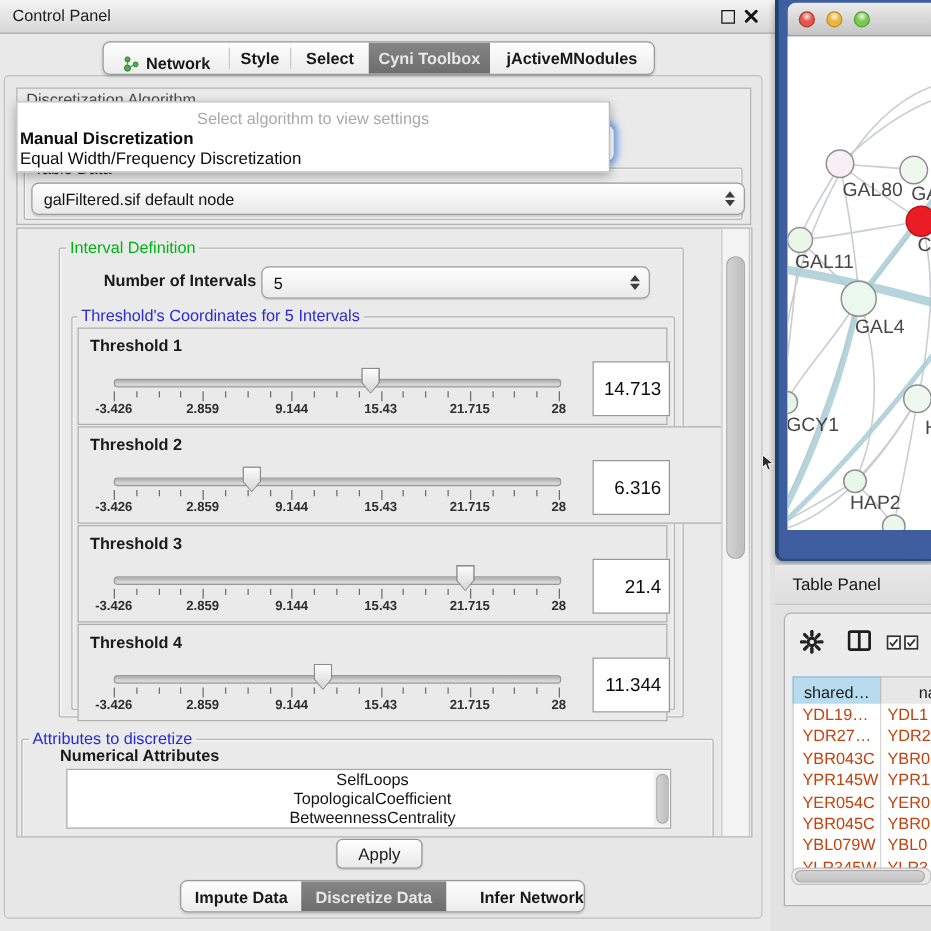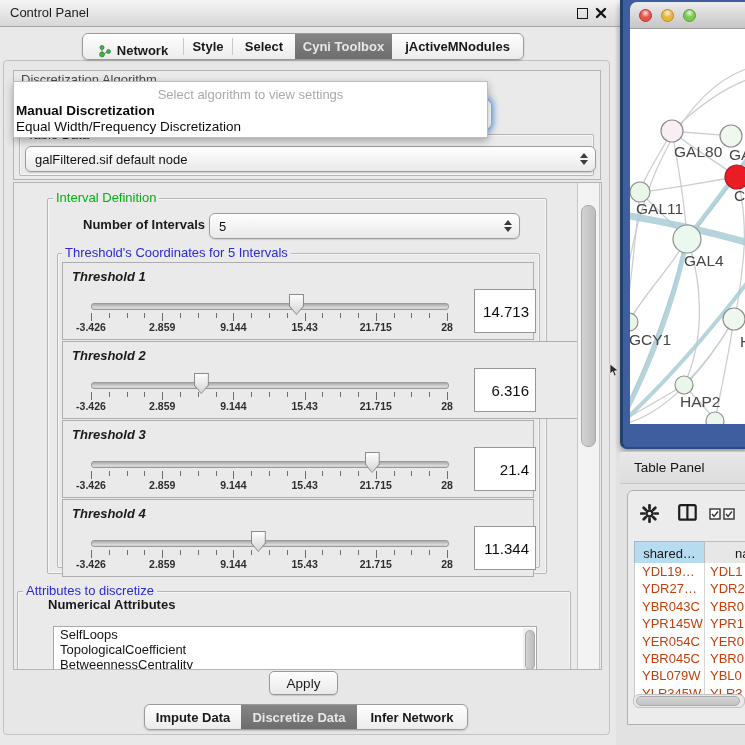--- a/index.html
+++ b/index.html
@@ -51,21 +51,21 @@
   #popup .opt1{position:absolute;top:21px;left:2px;font-weight:700;font-size:13.5px;color:#0c0c0c;}
   #popup .opt2{position:absolute;top:37px;left:2px;font-size:13.5px;color:#0c0c0c;}
 
   #content-panel{left:13px;top:182px;width:587px;height:486px;overflow:hidden;}
 
   .vtrack{position:absolute;background:#f3f3f3;border-left:1px solid #c6c6c6;border-right:1px solid #c6c6c6;}
   .vthumb{position:absolute;background:linear-gradient(90deg,#d3d3d3,#bdbdbd);
     border:1px solid #a9a9a9;border-radius:7px;}
 
   .trow{position:absolute;background:#eaeaea;border:1px solid #aeaeae;}
-  .trow .ttl{position:absolute;left:9px;top:6px;font-weight:700;font-size:13px;font-style:italic;}
+  .trow .ttl{position:absolute;left:9px;top:6px;font-weight:700;font-size:13px;}
   .track{position:absolute;left:28px;top:40px;width:356px;height:5px;border:1px solid #9a9a9a;
     border-radius:3px;background:linear-gradient(#a9a9a9,#d8d8d8 70%,#cfcfcf);}
   .thumbO{position:absolute;width:15px;height:21px;top:31px;
     clip-path:polygon(0 0,100% 0,100% 58%,50% 100%,0 58%);background:#8b8b8b;}
   .thumbI{position:absolute;left:1px;top:1px;width:13px;height:19px;
     clip-path:polygon(0 0,100% 0,100% 58%,50% 100%,0 58%);background:linear-gradient(#fdfdfd,#d5d5d5);}
   .tick{position:absolute;width:1px;background:#6e6e6e;}
   .ticklab{position:absolute;transform:translateX(-50%);font-size:10.5px;font-weight:700;color:#2e2e2e;text-align:right;}
   .valbox{position:absolute;left:411px;top:26px;width:54px;height:42px;background:#fff;
     border:1px solid #979797;font-size:15px;display:flex;align-items:center;justify-content:flex-end;
@@ -327,21 +327,21 @@
           <div class="thumbO" style="left: 187.818px;">
             <div class="thumbI"></div>
           </div>
           <div class="valbox">11.344</div>
         </div>
       </div>
 
     <div class="abs group" style="left:3px;top:408px;width:552px;height:140px;"></div>
     <div class="abs gtitle blue" style="left:9px;top:401px;">Attributes to discretize</div>
     <div class="abs" style="left:34px;top:414px;font-weight:700;">Numerical Attributes</div>
-    <div class="abs" id="attr-list" style="left:39px;top:443px;">
+    <div class="abs" id="attr-list" style="left:39px;top:432px;text-align:center;">
       <div id="attr-items">
           <div class="it">SelfLoops</div>
           <div class="it">TopologicalCoefficient</div>
           <div class="it">BetweennessCentrality</div>
         </div>
       <div class="vtrack" style="right:1px;top:1px;width:12px;height:44px;border:none;background:#f0f0f0;">
         <div class="vthumb" style="left:1.5px;top:2px;width:8px;height:38px;"></div>
       </div>
     </div>
 
@@ -354,21 +354,21 @@
     <span>Apply</span>
   </div>
 
   <div class="seg" id="bottom-tabs">
     <div class="item" style="width:96px;">
       <span>Impute Data</span>
     </div>
     <div class="item sel" style="width:116px;">
       <span>Discretize Data</span>
     </div>
-    <div class="item" style="width:110px;">
+    <div class="item" style="width:110px;justify-content:flex-end;">
       <span>Infer Network</span>
     </div>
   </div>
 
   <div class="abs" id="net-window">
     <div id="net-titlebar">
       <span class="light" style="left:9px;background:radial-gradient(circle at 50% 28%,rgba(255,255,255,.85),rgba(255,255,255,0) 45%),#e4554b;border:1px solid #b0392f;box-sizing:border-box;"></span>
       <span class="light" style="left:31px;background:radial-gradient(circle at 50% 28%,rgba(255,255,255,.85),rgba(255,255,255,0) 45%),#e8b63c;border:1px solid #bd8e25;box-sizing:border-box;"></span>
       <span class="light" style="left:53px;background:radial-gradient(circle at 50% 28%,rgba(255,255,255,.85),rgba(255,255,255,0) 45%),#79c94f;border:1px solid #55a032;box-sizing:border-box;"></span>
     </div>

